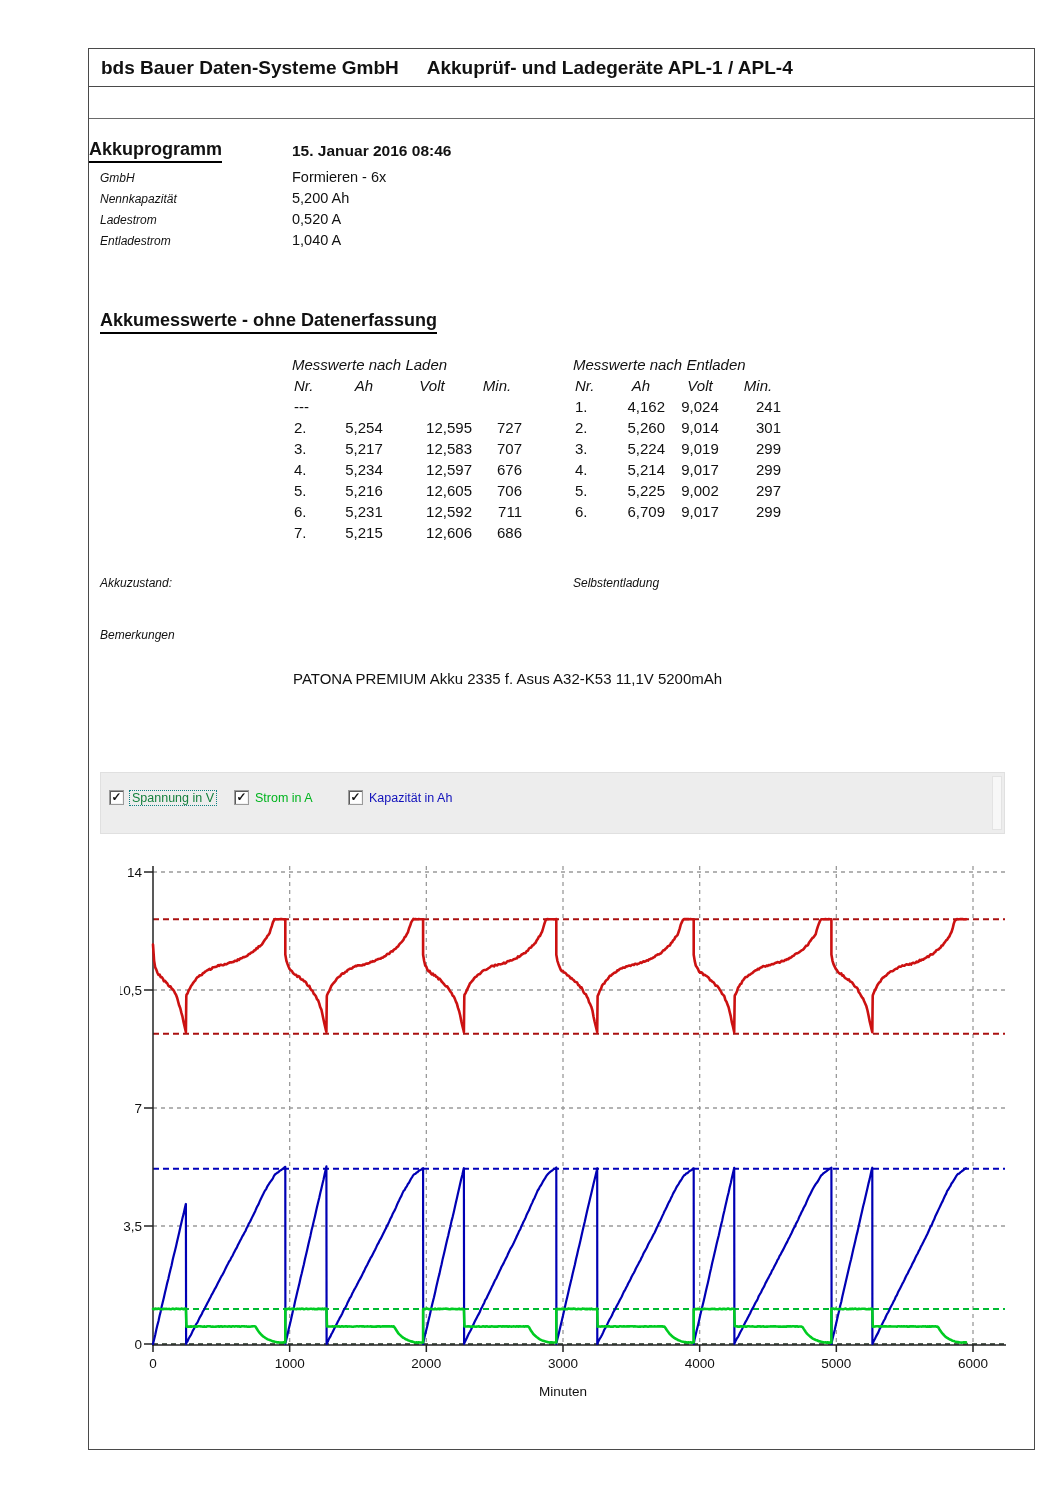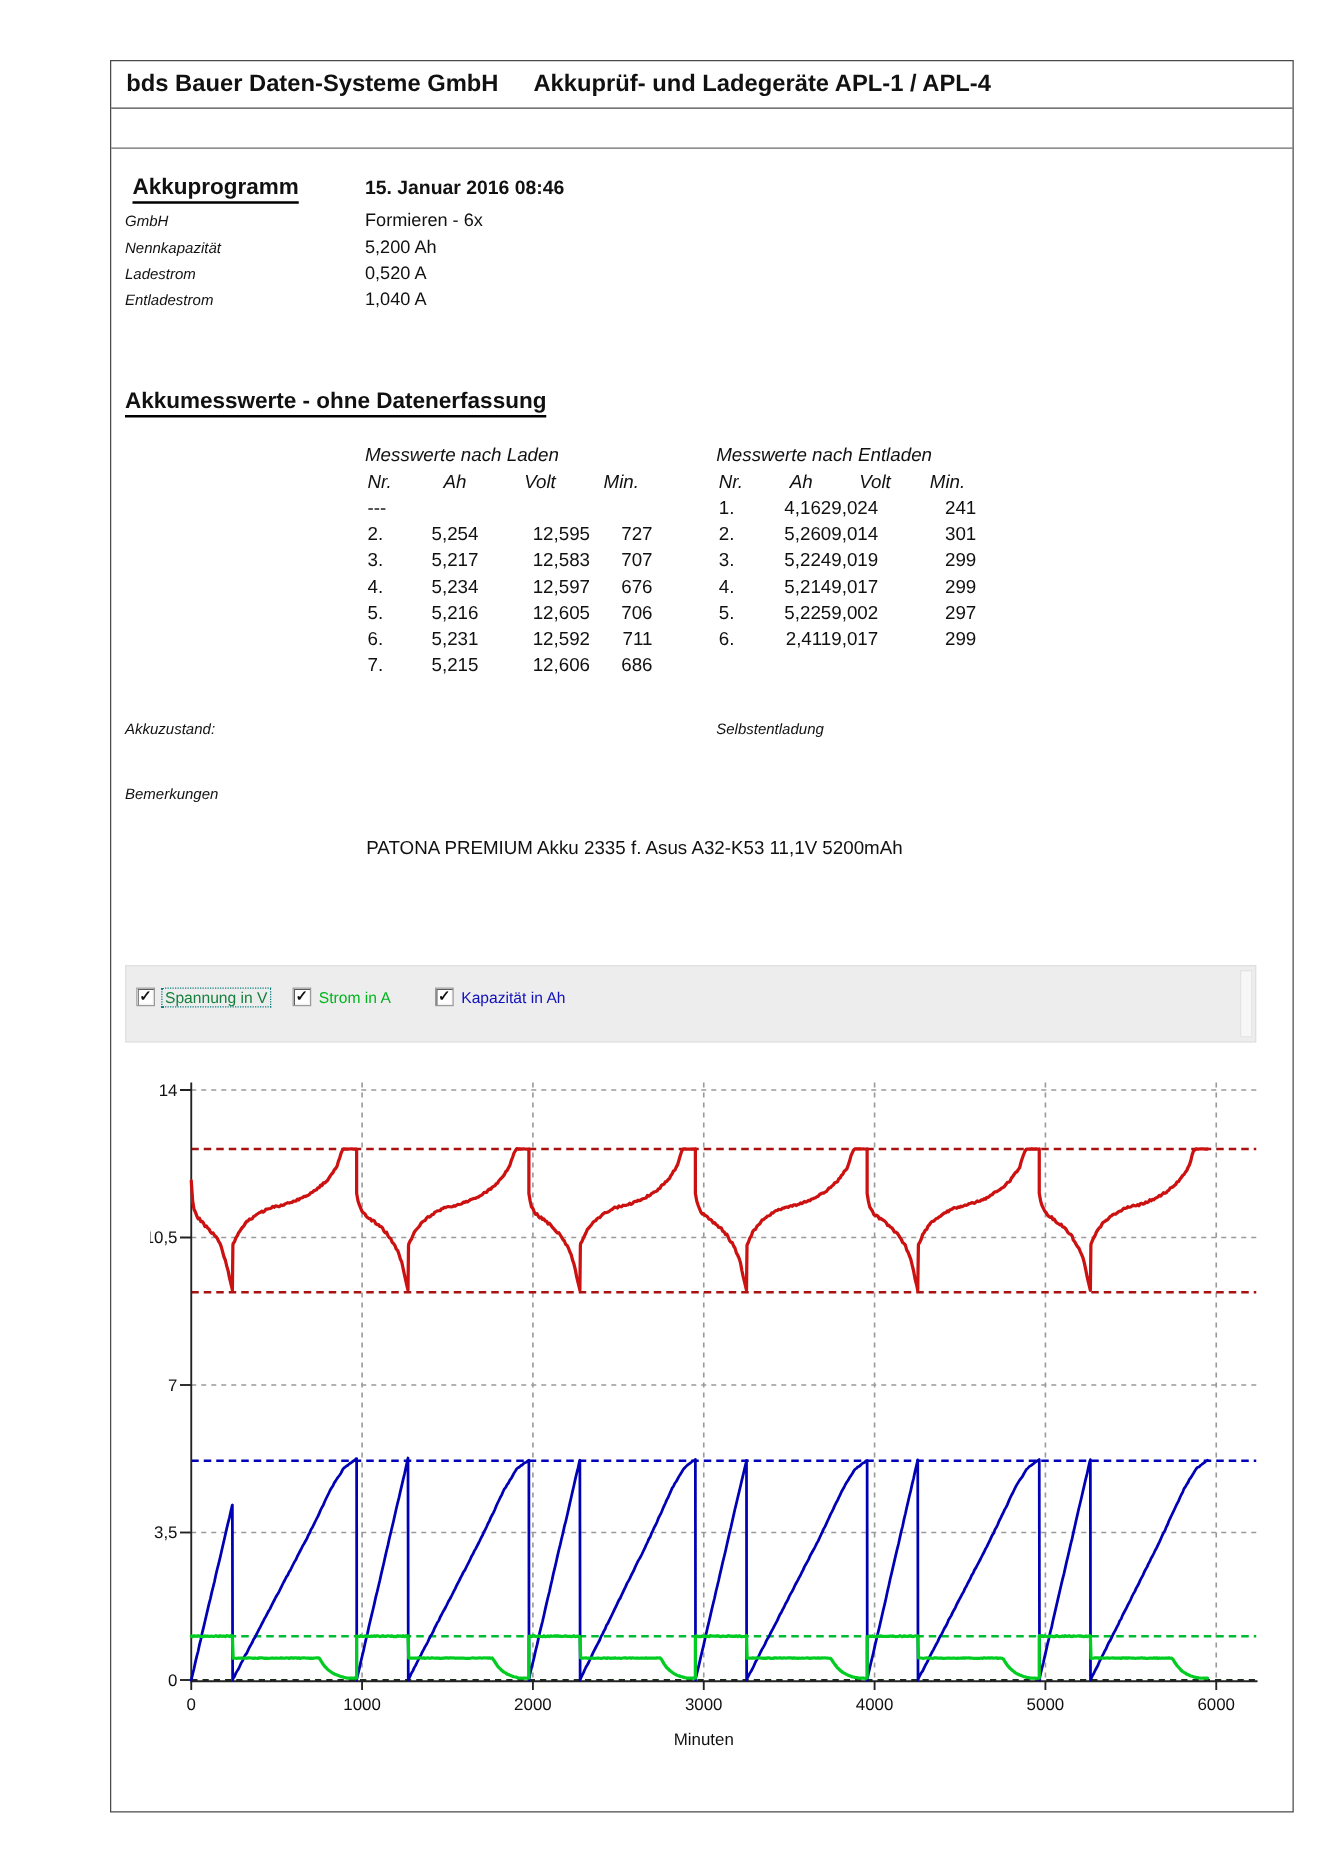--- a/index.html
+++ b/index.html
@@ -17,21 +17,21 @@
   .flabel{display:inline-block;width:192px;font-style:italic;font-size:12px;vertical-align:baseline;}
   .fvalue{font-size:14.5px;}
   .tbl{position:absolute;top:307px;font-size:15px;}
   .ttl{display:block;height:21px;font-style:italic;white-space:nowrap;}
   .trow{display:flex;height:21px;align-items:baseline;}
   .trow.head .tcell{font-style:italic;text-align:center;}
   .trow.head .c0{text-align:left;}
   .tcell{display:block;white-space:nowrap;}
   .c0{width:42px;text-align:left;padding-left:2px;}
   .tbl-l .c1{width:56px;text-align:center;} .tbl-l .c2{width:80px;text-align:right;} .tbl-l .c3{width:50px;text-align:right;}
-  .tbl-e .c1{width:48px;text-align:right;} .tbl-e .c2{width:70px;text-align:left;} .tbl-e .c3{width:46px;text-align:right;}
+  .tbl-e .c1{width:48px;text-align:right;} .tbl-e .c2{width:70px;text-align:center;} .tbl-e .c3{width:46px;text-align:right;}
   .note{position:absolute;font-style:italic;font-size:12px;white-space:nowrap;}
   .remark{position:absolute;left:204px;top:621px;font-size:15px;white-space:nowrap;}
   .graybar{position:absolute;left:11px;top:723px;width:903px;height:60px;background:#ededed;border:1px solid #e0e0e0;}
   .scrollstrip{position:absolute;right:2px;top:3px;bottom:3px;width:8px;background:#f7f7f7;border:1px solid #e3e3e3;}
   .cbg{position:absolute;top:17px;display:flex;align-items:center;gap:6px;}
   .cbox{width:13px;height:13px;background:#fff;border:1px solid #9a9a9a;
         box-shadow:inset 1px 1px 0 #5c5c5c, inset -1px -1px 0 #f2f2f2;
         font-size:12px;line-height:12px;text-align:center;color:#111;font-weight:bold;cursor:default;}
   .cblbl{font-size:12.5px;white-space:nowrap;}
   .cblbl.focus{outline:1px dotted #0e8080;padding:0 2px;}
@@ -43,21 +43,21 @@
 
 <div class="screen">
   <div class="frame">
 
     <div class="hdr">
       <span>bds Bauer Daten-Systeme GmbH</span>
       <span>Akkuprüf- und Ladegeräte APL-1 / APL-4</span>
     </div>
     <div class="hdr2"></div>
 
-    <div class="sechead" style="left:17px;top:90px;">Akkuprogramm</div>
+    <div class="sechead" style="left:0;top:90px;">Akkuprogramm</div>
     <div class="datehead">15. Januar 2016   08:46</div>
 
     <div class="fields" id="fields">
         <div class="frow"><span class="flabel">GmbH</span><span class="fvalue">Formieren - 6x</span></div>
         <div class="frow"><span class="flabel">Nennkapazität</span><span class="fvalue">5,200 Ah</span></div>
         <div class="frow"><span class="flabel">Ladestrom</span><span class="fvalue">0,520 A</span></div>
         <div class="frow"><span class="flabel">Entladestrom</span><span class="fvalue">1,040 A</span></div>
       </div>
 
     <div class="sechead" style="left:11px;top:261px;">Akkumesswerte - ohne Datenerfassung</div>
@@ -150,21 +150,21 @@
             <span class="tcell c3">299</span>
           </div>
           <div class="trow">
             <span class="tcell c0">5.</span>
             <span class="tcell c1">5,225</span>
             <span class="tcell c2">9,002</span>
             <span class="tcell c3">297</span>
           </div>
           <div class="trow">
             <span class="tcell c0">6.</span>
-            <span class="tcell c1">2,411</span>
+            <span class="tcell c1">6,709</span>
             <span class="tcell c2">9,017</span>
             <span class="tcell c3">299</span>
           </div>
         </div>
     </div>
 
     <div class="note" style="left:11px;top:527px;">Akkuzustand:</div>
     <div class="note" style="left:484px;top:527px;">Selbstentladung</div>
     <div class="note" style="left:11px;top:579px;">Bemerkungen</div>
     <div class="remark">PATONA PREMIUM Akku 2335 f. Asus A32-K53 11,1V 5200mAh</div>

